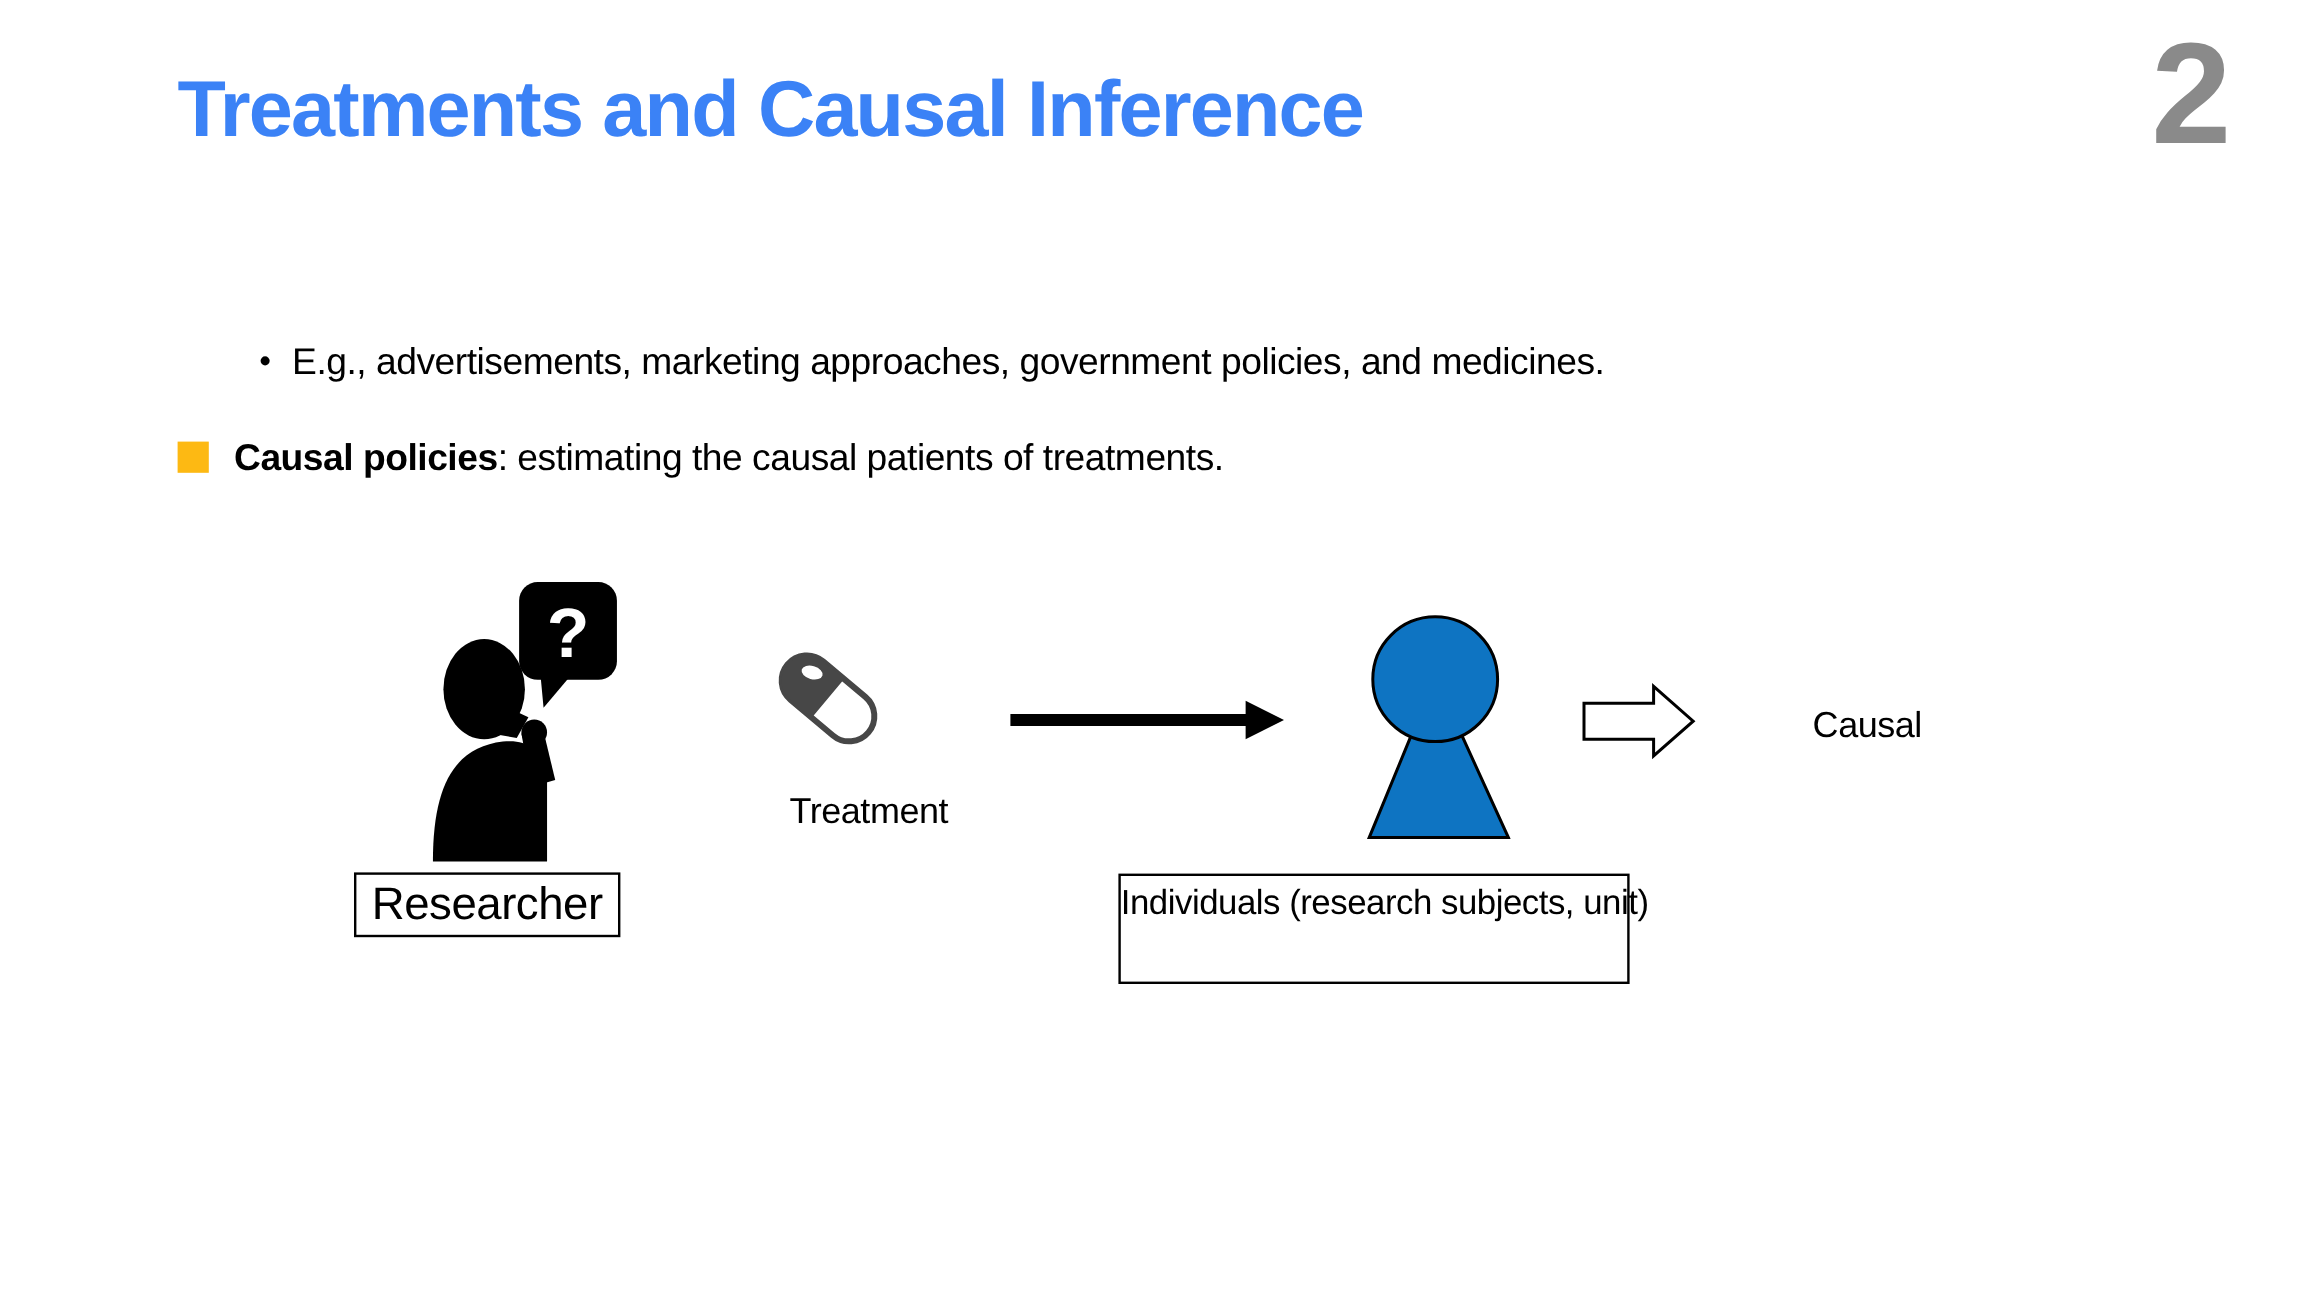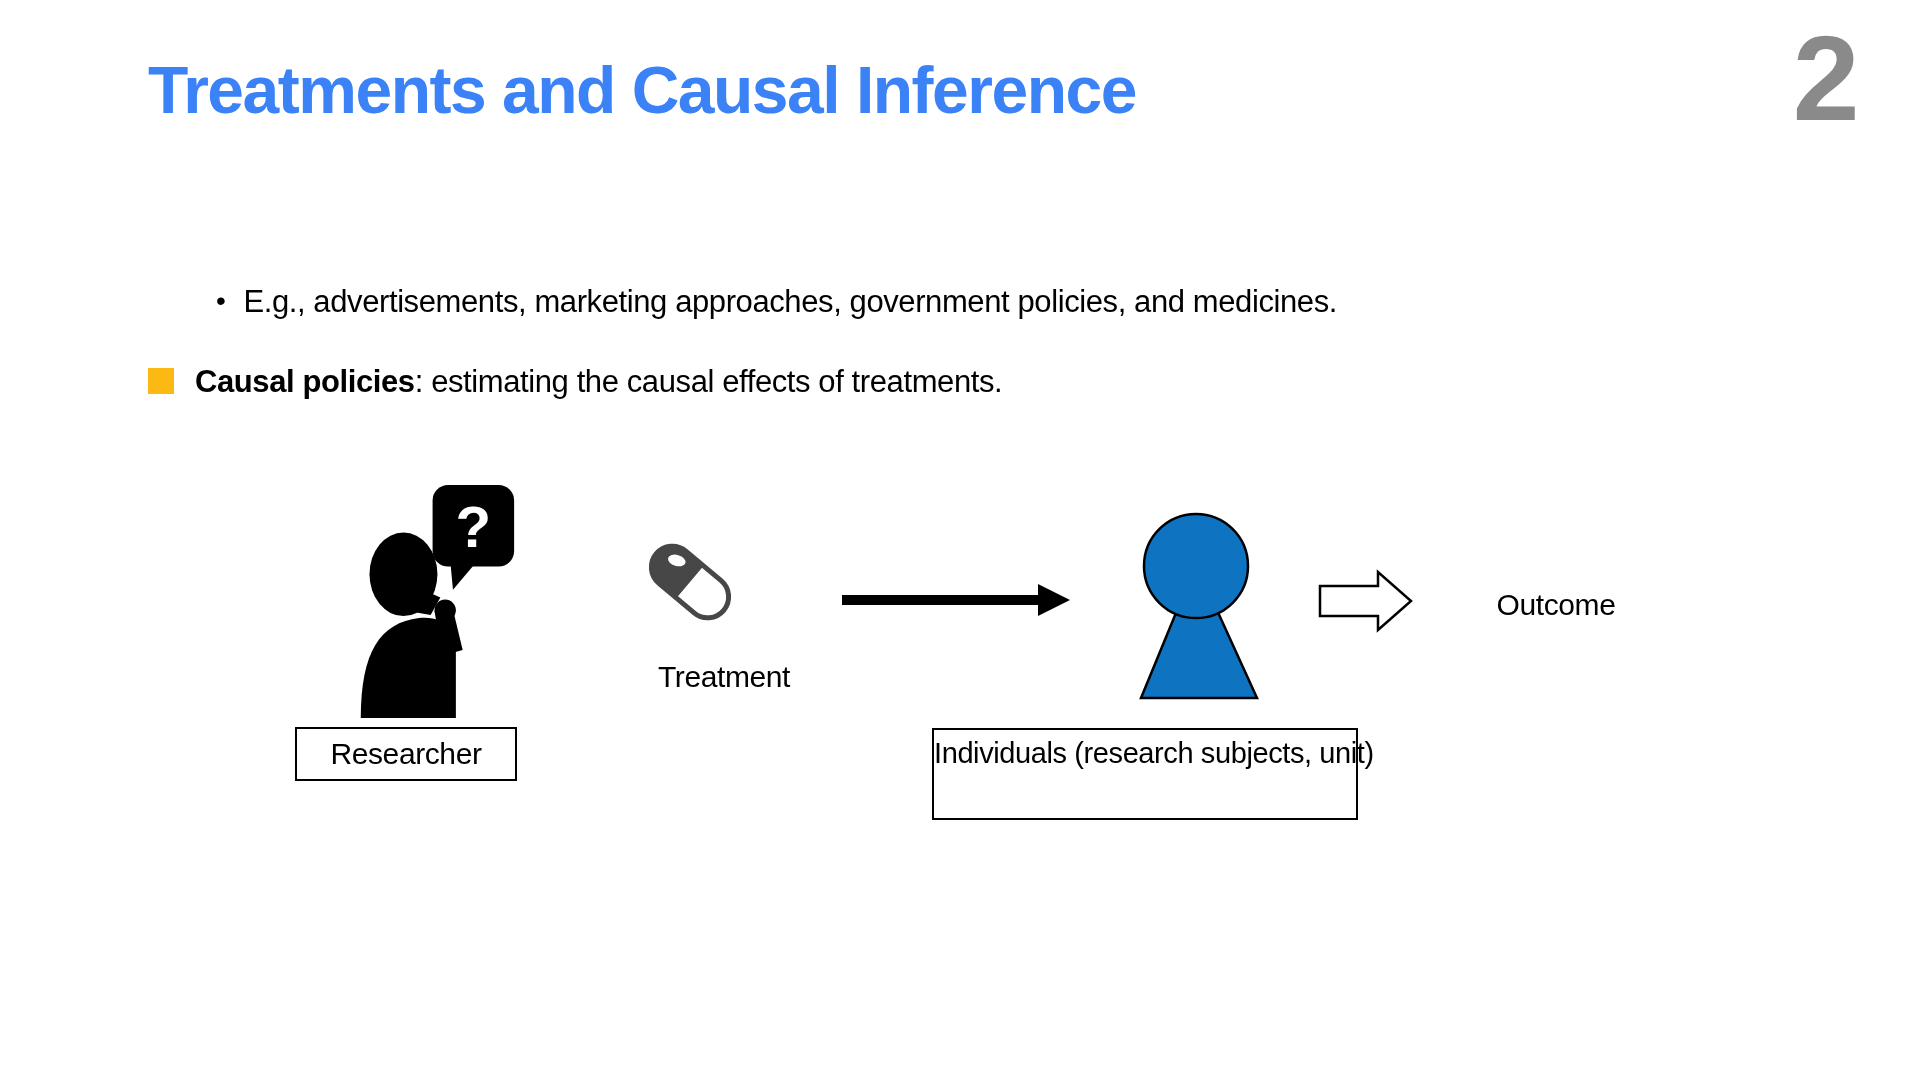--- a/index.html
+++ b/index.html
@@ -40,21 +40,21 @@
 
   .dg { position: absolute; }
 
   .label {
     position: absolute; font-size: 30px; letter-spacing: -0.4px;
     white-space: nowrap; transform: translateX(-50%);
   }
 
   .box {
     position: absolute; background: #fff; border: 2.5px solid #000;
-    text-align: center; font-size: 30px; letter-spacing: -0.4px;
+    text-align: center; font-size: 38px; letter-spacing: -0.4px;
   }
   .box.researcher { left: 295px; top: 727px; width: 222px; height: 54px; line-height: 50px; }
   .box.individuals { left: 932px; top: 728px; width: 426px; height: 92px; padding-top: 3px; font-size: 29px; }
   .box.individuals .line { line-height: 41px; white-space: nowrap; }
 </style>
 </head>
 <body>
 
 <div class="slide">
 
@@ -63,21 +63,21 @@
   <h1 class="title">Treatments and Causal Inference</h1>
 
 
   <div class="sub-bullet">
     <span class="dot">•</span>
     <span>E.g., advertisements, marketing approaches, government policies, and medicines.</span>
   </div>
 
   <div class="bullet-row b2">
     <span class="bsq"></span>
-    <span><b>Causal policies</b><span>: estimating the causal effects of treatments.</span></span>
+    <span><b>Causal policies</b><span>: estimating the causal patients of treatments.</span></span>
   </div>
 
   <svg class="dg" style="left:353px; top:483px;" width="165" height="237" viewBox="0 0 170 240">
     <rect x="82" y="0" width="84" height="84" rx="16" fill="#000"></rect>
     <polygon points="100,76 130,76 103,108" fill="#000"></polygon>
     <text x="124" y="64" text-anchor="middle" font-size="60" font-weight="bold" fill="#fff" font-family="Liberation Sans, DejaVu Sans, sans-serif">?</text>
     <ellipse cx="52" cy="92" rx="35" ry="43" fill="#000"></ellipse>
     <polygon points="68,106 90,116 80,134 58,130" fill="#000"></polygon>
     <path d="M8,240 C8,172 28,142 68,137 C96,134 104,152 106,170 L106,240 Z" fill="#000"></path>
     <path d="M84,130 L101,120 L113,170 L92,176 Z" fill="#000"></path>
@@ -101,21 +101,21 @@
 
   <svg class="dg" style="left:1139px; top:511px;" width="120" height="190" viewBox="0 0 120 190">
     <polygon points="39,97 77,97 118,187 2,187" fill="#0E74C2" stroke="#000" stroke-width="2.5"></polygon>
     <circle cx="57" cy="55" r="52" fill="#0E74C2" stroke="#000" stroke-width="2.5"></circle>
   </svg>
 
   <svg class="dg" style="left:1318px; top:569px;" width="96" height="64" viewBox="0 0 96 64">
     <polygon points="2,17 60,17 60,3 93,32 60,61 60,47 2,47" fill="#fff" stroke="#000" stroke-width="2.5"></polygon>
   </svg>
 
-  <div class="label" style="left:1556px; top:588px;">Outcome</div>
+  <div class="label" style="left:1556px; top:588px;">Causal</div>
 
   <div class="box researcher">
     <span>Researcher</span>
   </div>
 
   <div class="box individuals">
     <div class="line">Individuals (research subjects, unit)</div>
   </div>
 
 </div>

